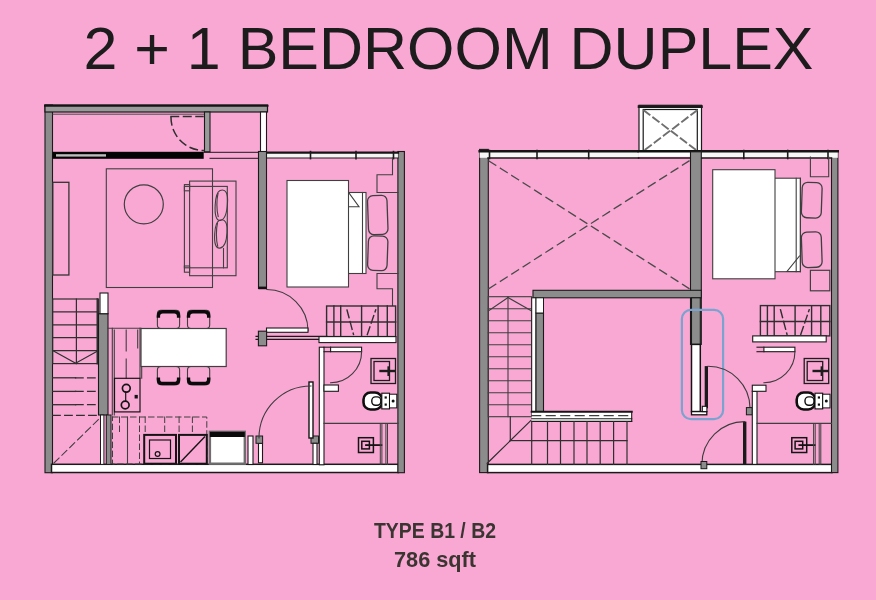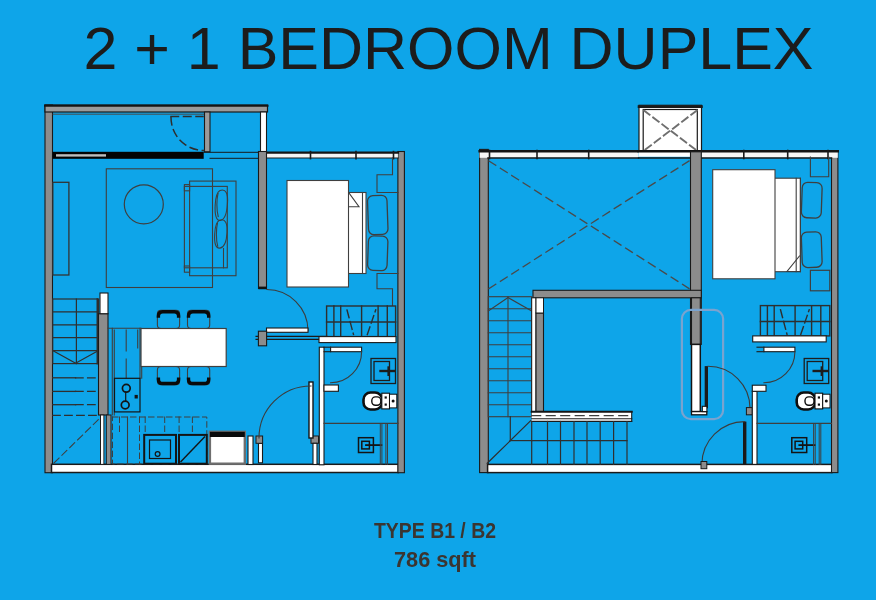--- a/index.html
+++ b/index.html
@@ -1,16 +1,16 @@
 <!DOCTYPE html>
 <html><head>
 <meta charset="utf-8">
 <style>
   html,body{margin:0;padding:0;background:#ffffff;}
-  #page{position:relative;width:876px;height:600px;background:#0ea5e9;overflow:hidden;
+  #page{position:relative;width:876px;height:600px;background:#f9a8d4;overflow:hidden;
         font-family:"Liberation Sans", sans-serif;}
   svg{position:absolute;left:0;top:0;}
 </style>
 </head>
 <body>
 <div id="page">
 <svg width="876" height="600" viewBox="0 0 876 600">
 <defs>
 </defs>
 

